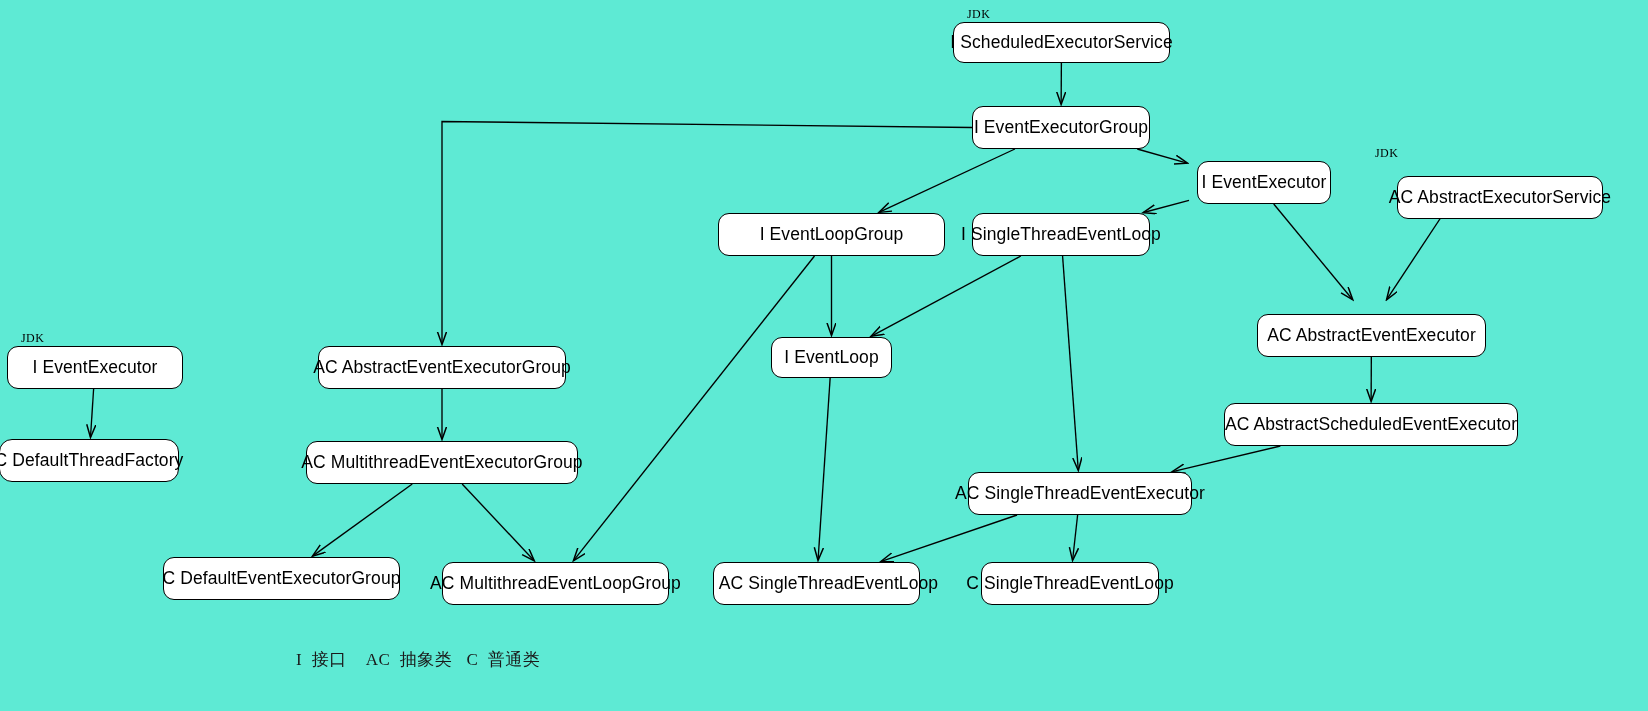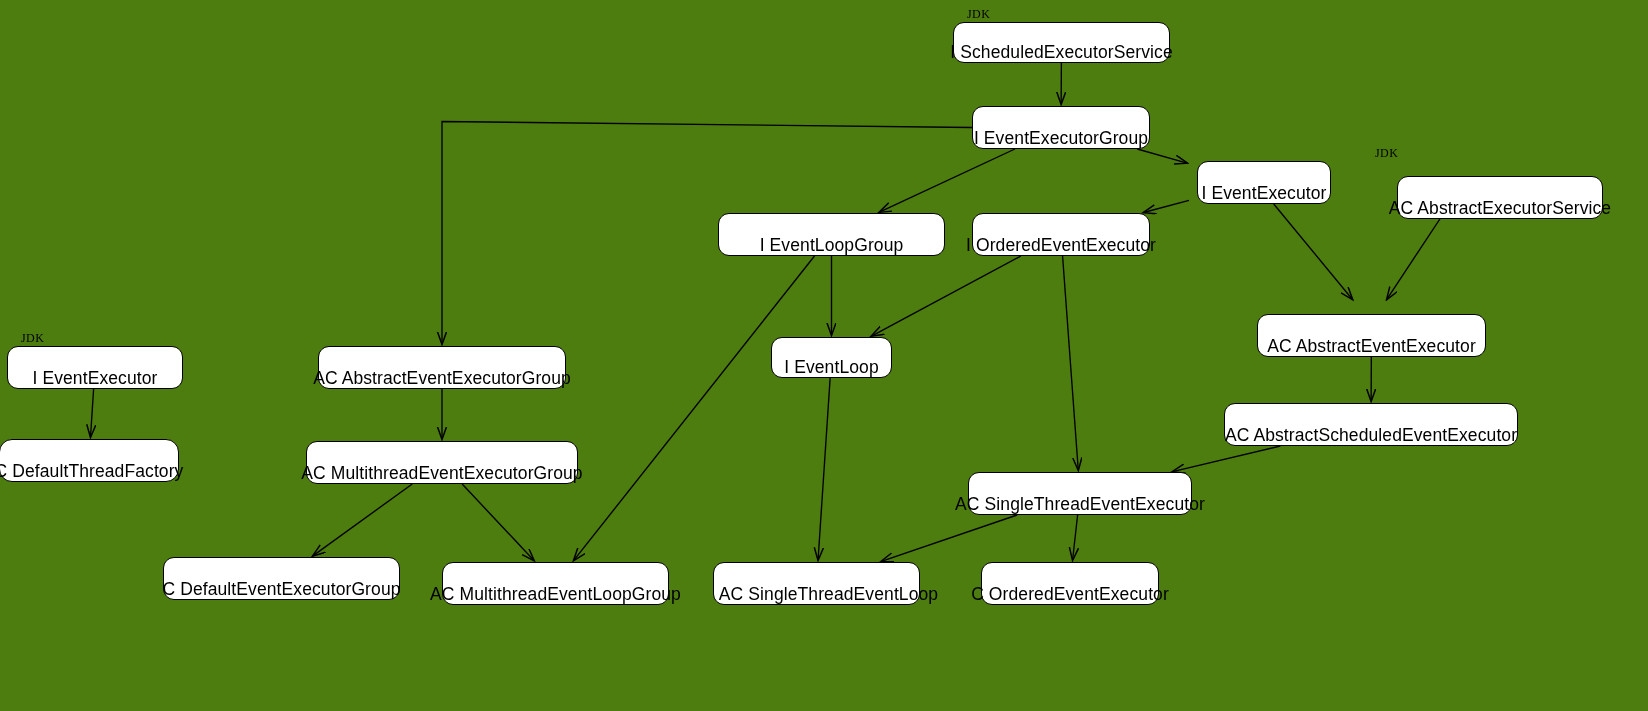--- a/index.html
+++ b/index.html
@@ -4,40 +4,40 @@
 <style>
   html, body {
     margin: 0;
     padding: 0;
     background: #ffffff;
   }
   #diagram-root {
     position: relative;
     width: 1648px;
     height: 711px;
-    background: #4d7c0f;
+    background: #5eead4;
     font-family: "Liberation Sans", sans-serif;
     overflow: hidden;
   }
   #edge-layer {
     position: absolute;
     left: 0;
     top: 0;
     width: 1648px;
     height: 711px;
     pointer-events: none;
   }
   .node {
     position: absolute;
     box-sizing: border-box;
     border: 1.6px solid #000000;
     border-radius: 11px;
     background: #ffffff;
     display: flex;
-    align-items: flex-end;
+    align-items: center;
     justify-content: center;
     color: #000000;
     font-size: 17.5px;
     line-height: 1.1;
     white-space: nowrap;
     letter-spacing: 0.1px;
   }
   .node-label {
     display: block;
     padding: 0 10px;
@@ -106,21 +106,21 @@
         <span class="node-label">I EventExecutor</span>
       </div>
       <div class="jdk-tag" style="left: 1375px; top: 146px;">JDK</div>
       <div class="node" style="left: 1361px; top: 176px; width: 206px; height: 43px; margin-left: 36px;">
         <span class="node-label">AC AbstractExecutorService</span>
       </div>
       <div class="node" style="left: 718px; top: 213px; width: 227px; height: 43px;">
         <span class="node-label">I EventLoopGroup</span>
       </div>
       <div class="node" style="left: 972px; top: 213px; width: 178px; height: 43px;">
-        <span class="node-label">I OrderedEventExecutor</span>
+        <span class="node-label">I SingleThreadEventLoop</span>
       </div>
       <div class="node" style="left: 1257px; top: 314px; width: 229px; height: 43px;">
         <span class="node-label">AC AbstractEventExecutor</span>
       </div>
       <div class="jdk-tag" style="left: 21px; top: 331px;">JDK</div>
       <div class="node" style="left: 7px; top: 346px; width: 176px; height: 43px;">
         <span class="node-label">I EventExecutor</span>
       </div>
       <div class="node" style="left: 318px; top: 346px; width: 248px; height: 43px;">
         <span class="node-label">AC AbstractEventExecutorGroup</span>
@@ -143,18 +143,19 @@
       <div class="node" style="left: 163px; top: 557px; width: 237px; height: 43px;">
         <span class="node-label">C DefaultEventExecutorGroup</span>
       </div>
       <div class="node" style="left: 442px; top: 562px; width: 227px; height: 43px;">
         <span class="node-label">AC MultithreadEventLoopGroup</span>
       </div>
       <div class="node" style="left: 713px; top: 562px; width: 207px; height: 43px; padding-left: 24px;">
         <span class="node-label">AC SingleThreadEventLoop</span>
       </div>
       <div class="node" style="left: 981px; top: 562px; width: 178px; height: 43px;">
-        <span class="node-label">C OrderedEventExecutor</span>
+        <span class="node-label">C SingleThreadEventLoop</span>
       </div>
     </div>
 
+  <div id="legend" style="left: 296px; top: 648px;">I  接口    AC  抽象类   C  普通类</div>
 
 </div>
 
 </body></html>

